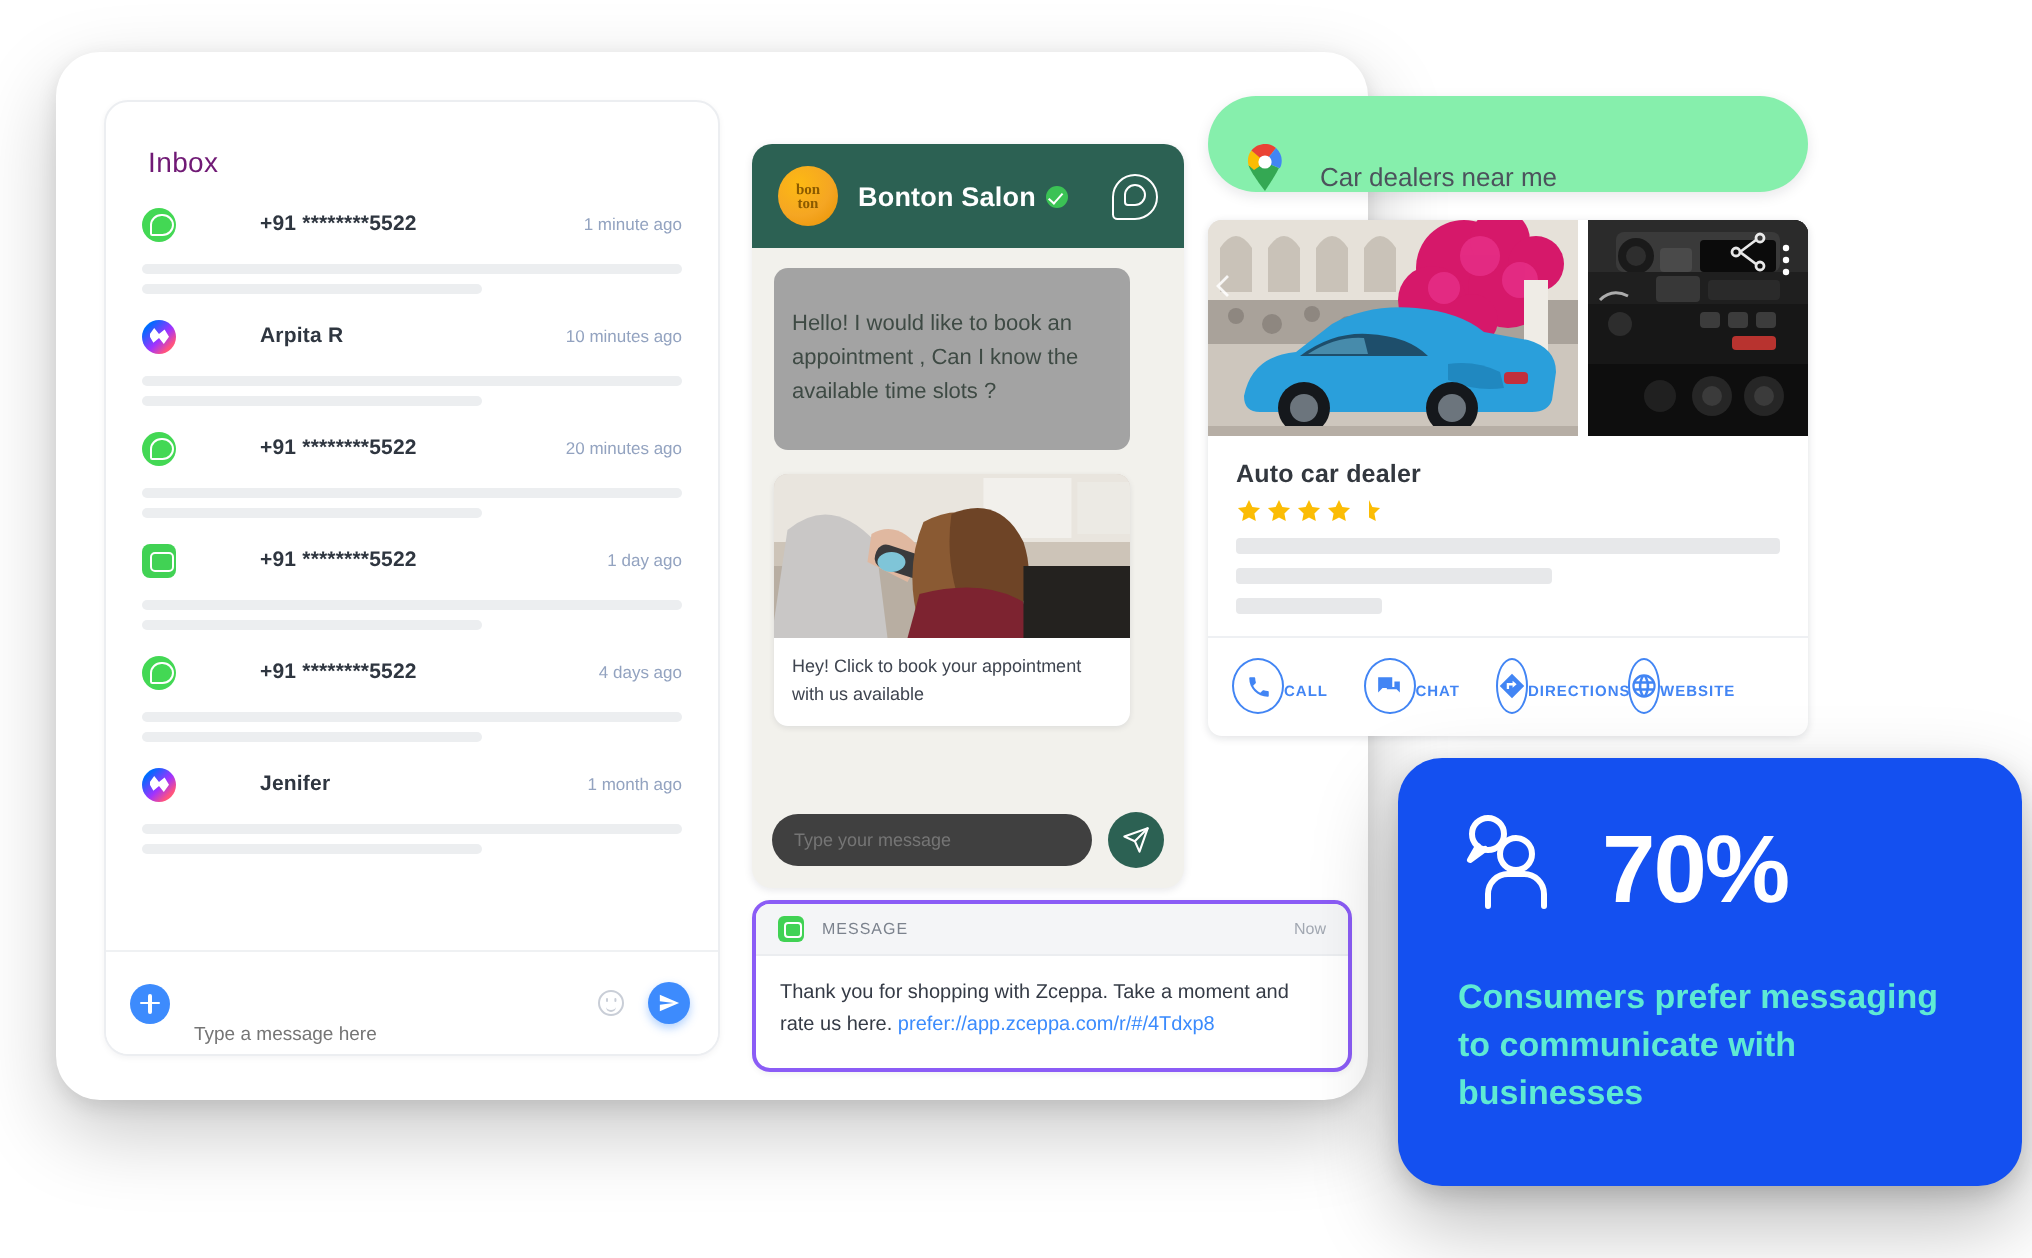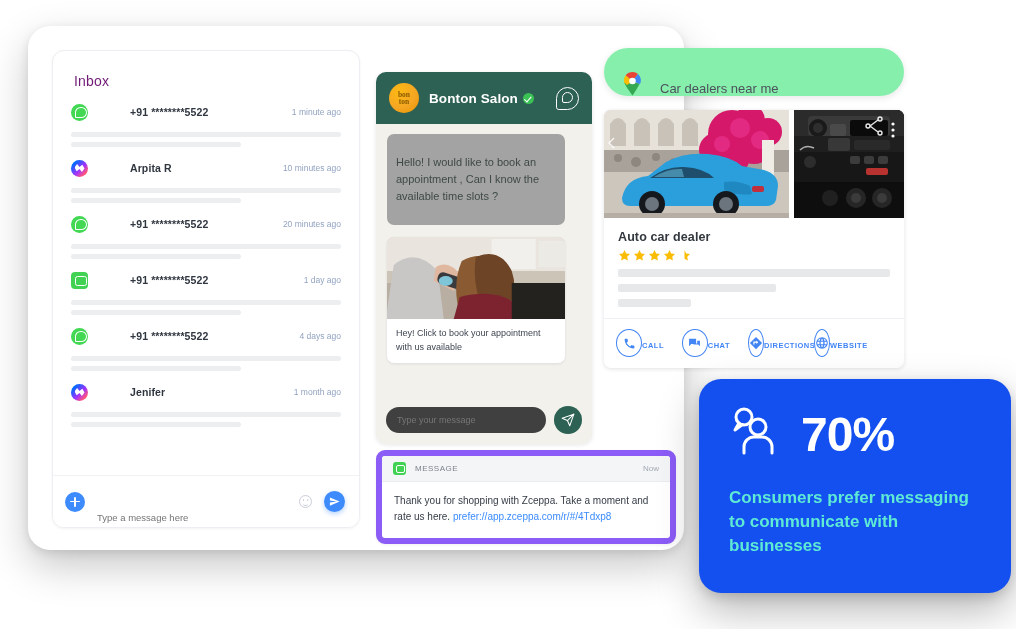--- a/index.html
+++ b/index.html
@@ -350,21 +350,21 @@
     display: flex; align-items: center; justify-content: center;
   }
 
   
   .sms {
     position: absolute;
     left: 348px;
     top: 424px;
     width: 300px;
     background: #fff;
-    border: 6px solid #8b5cf6;
+    border: 2px solid #8b5cf6;
     border-radius: 9px;
     overflow: hidden;
     box-shadow: 0 1px 3px rgba(16,24,40,0.06);
   }
   .sms-head {
     background: #f4f5f7;
     height: 26px;
     display: flex;
     align-items: center;
     padding: 0 11px;

